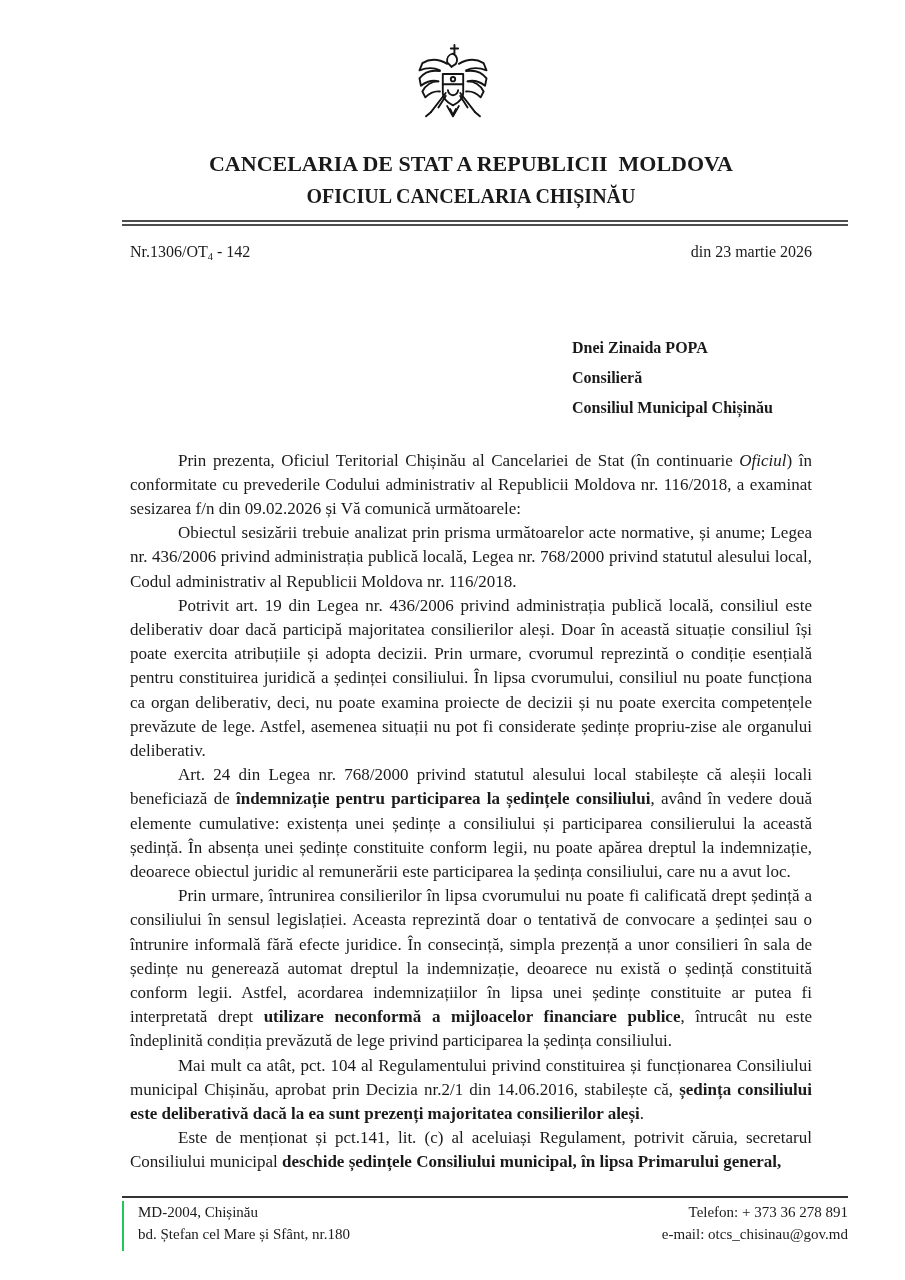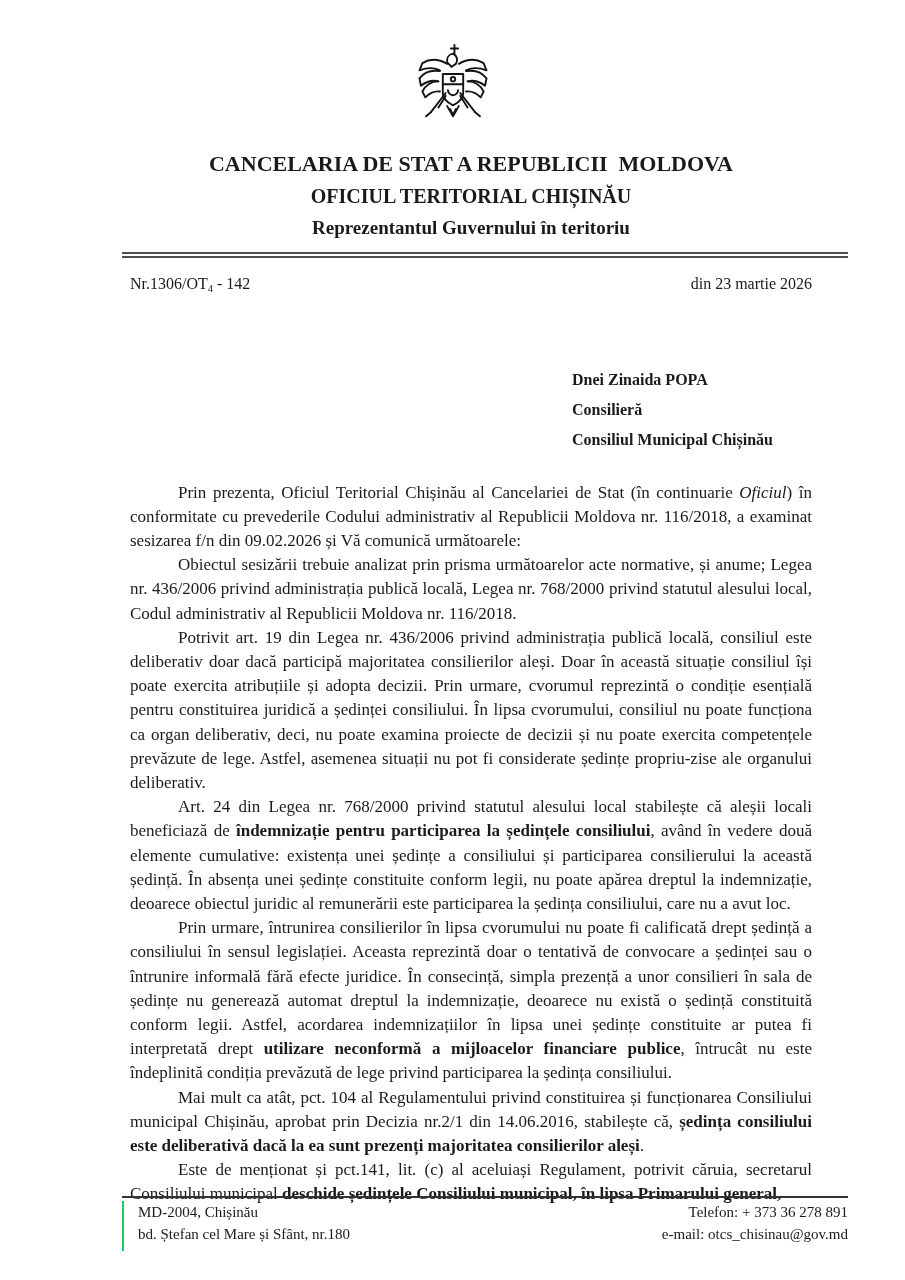--- a/index.html
+++ b/index.html
@@ -104,22 +104,21 @@
         <path d="M30 96 l-7 6 M90 96 l7 6"></path>
         <path d="M50 74 l-10 16 M70 74 l10 16"></path>
         <path d="M52 88 l8 14 8 -14"></path>
         <path d="M56 92 l4 8 4 -8"></path>
       </g>
     </svg>
   </div>
 
   <div class="org-header">
     <div class="org-line org-line1">CANCELARIA DE STAT A REPUBLICII  MOLDOVA</div>
-    <div class="org-line org-line2">OFICIUL TERITORIAL CHIȘINĂU</div>
-    <div class="org-line org-line3">Reprezentantul Guvernului în teritoriu</div>
+    <div class="org-line org-line2">OFICIUL CANCELARIA CHIȘINĂU</div>
   </div>
 
   <div class="double-rule"></div>
 
   <div class="ref-row">
     <span><span>Nr.1306/OT</span><span class="sub">4</span><span> - 142</span></span>
     <span>din 23 martie 2026</span>
   </div>
 
   <div class="addressee">

